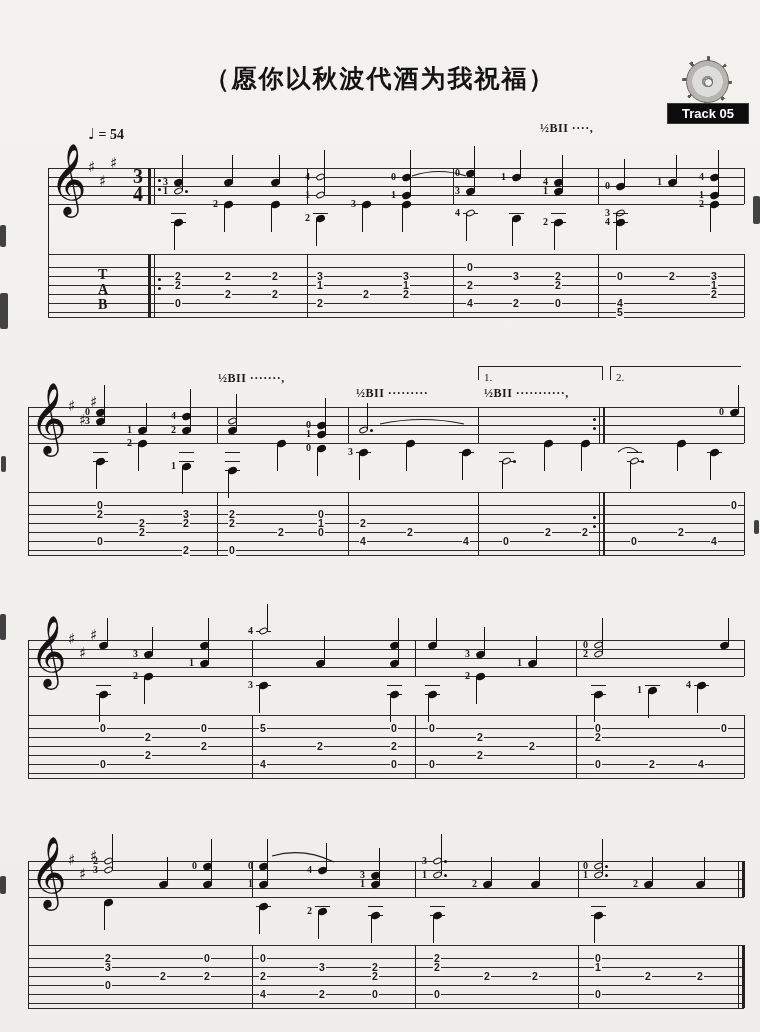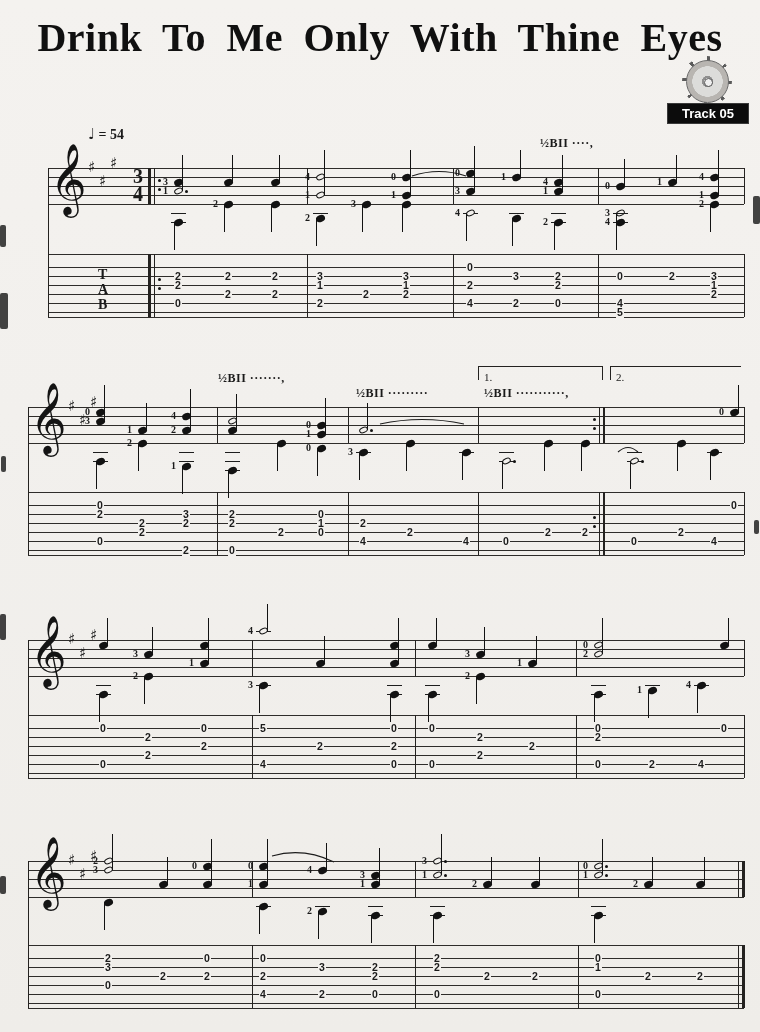--- a/index.html
+++ b/index.html
@@ -44,21 +44,21 @@
   .volta{position:absolute;height:13px;border-top:1.2px solid #242220;border-left:1.2px solid #242220;}
   .volta.closed{border-right:1.2px solid #242220;}
   .volta span{display:inline-block;padding:1px 0 0 5px;font:400 11px "Liberation Serif",serif;}
   .smudge{position:absolute;background:#1b1b1b;opacity:.82;border-radius:2px;}
   svg.arcs{position:absolute;left:0;top:0;pointer-events:none;}
 </style>
 </head>
 <body>
 
 <div class="page">
-  <div class="title">Drink To Me Only With Thine Eyes</div>
+  <div class="subtitle">（愿你以秋波代酒为我祝福）</div>
   <div class="cd">
     <div class="cd-disc">
       <div class="cd-hole"></div>
     </div>
   </div>
   <div class="track-badge">Track 05</div>
   <div class="tempo">
     <span class="qn">♩</span>
     <span>= 54</span>
   </div>
@@ -96,21 +96,21 @@
         <div class="rdot" style="left: 158px; top: 287px;"></div>
         <div class="clef" style="left: 50px; top: 148px;">𝄞</div>
         <div class="sharp" style="left: 88px; top: 159px;">♯</div>
         <div class="sharp" style="left: 99px; top: 172.5px;">♯</div>
         <div class="sharp" style="left: 110px; top: 154.5px;">♯</div>
         <div class="tsig" style="left: 129px; top: 167px;">3</div>
         <div class="tsig" style="left: 129px; top: 185px;">4</div>
         <div class="tabletter" style="left: 98px; top: 268px;">T</div>
         <div class="tabletter" style="left: 98px; top: 283px;">A</div>
         <div class="tabletter" style="left: 98px; top: 298px;">B</div>
-        <div class="anno" style="left: 540px; top: 136px;">½BII ····,</div>
+        <div class="anno" style="left: 540px; top: 121px;">½BII ····,</div>
         <div class="fret" style="left: 174px; top: 271px;">2</div>
         <div class="fret" style="left: 174px; top: 280px;">2</div>
         <div class="fret" style="left: 174px; top: 298px;">0</div>
         <div class="notehead" style="left: 174px; top: 178.5px;"></div>
         <div class="finger" style="left: 163px; top: 176.5px;">3</div>
         <div class="notehead hollow" style="left: 174px; top: 187.5px;"></div>
         <div class="ddot" style="left: 185px; top: 189.5px;"></div>
         <div class="finger" style="left: 163px; top: 185.5px;">1</div>
         <div class="ledger" style="left: 171px; top: 213px;"></div>
         <div class="ledger" style="left: 171px; top: 222px;"></div>

